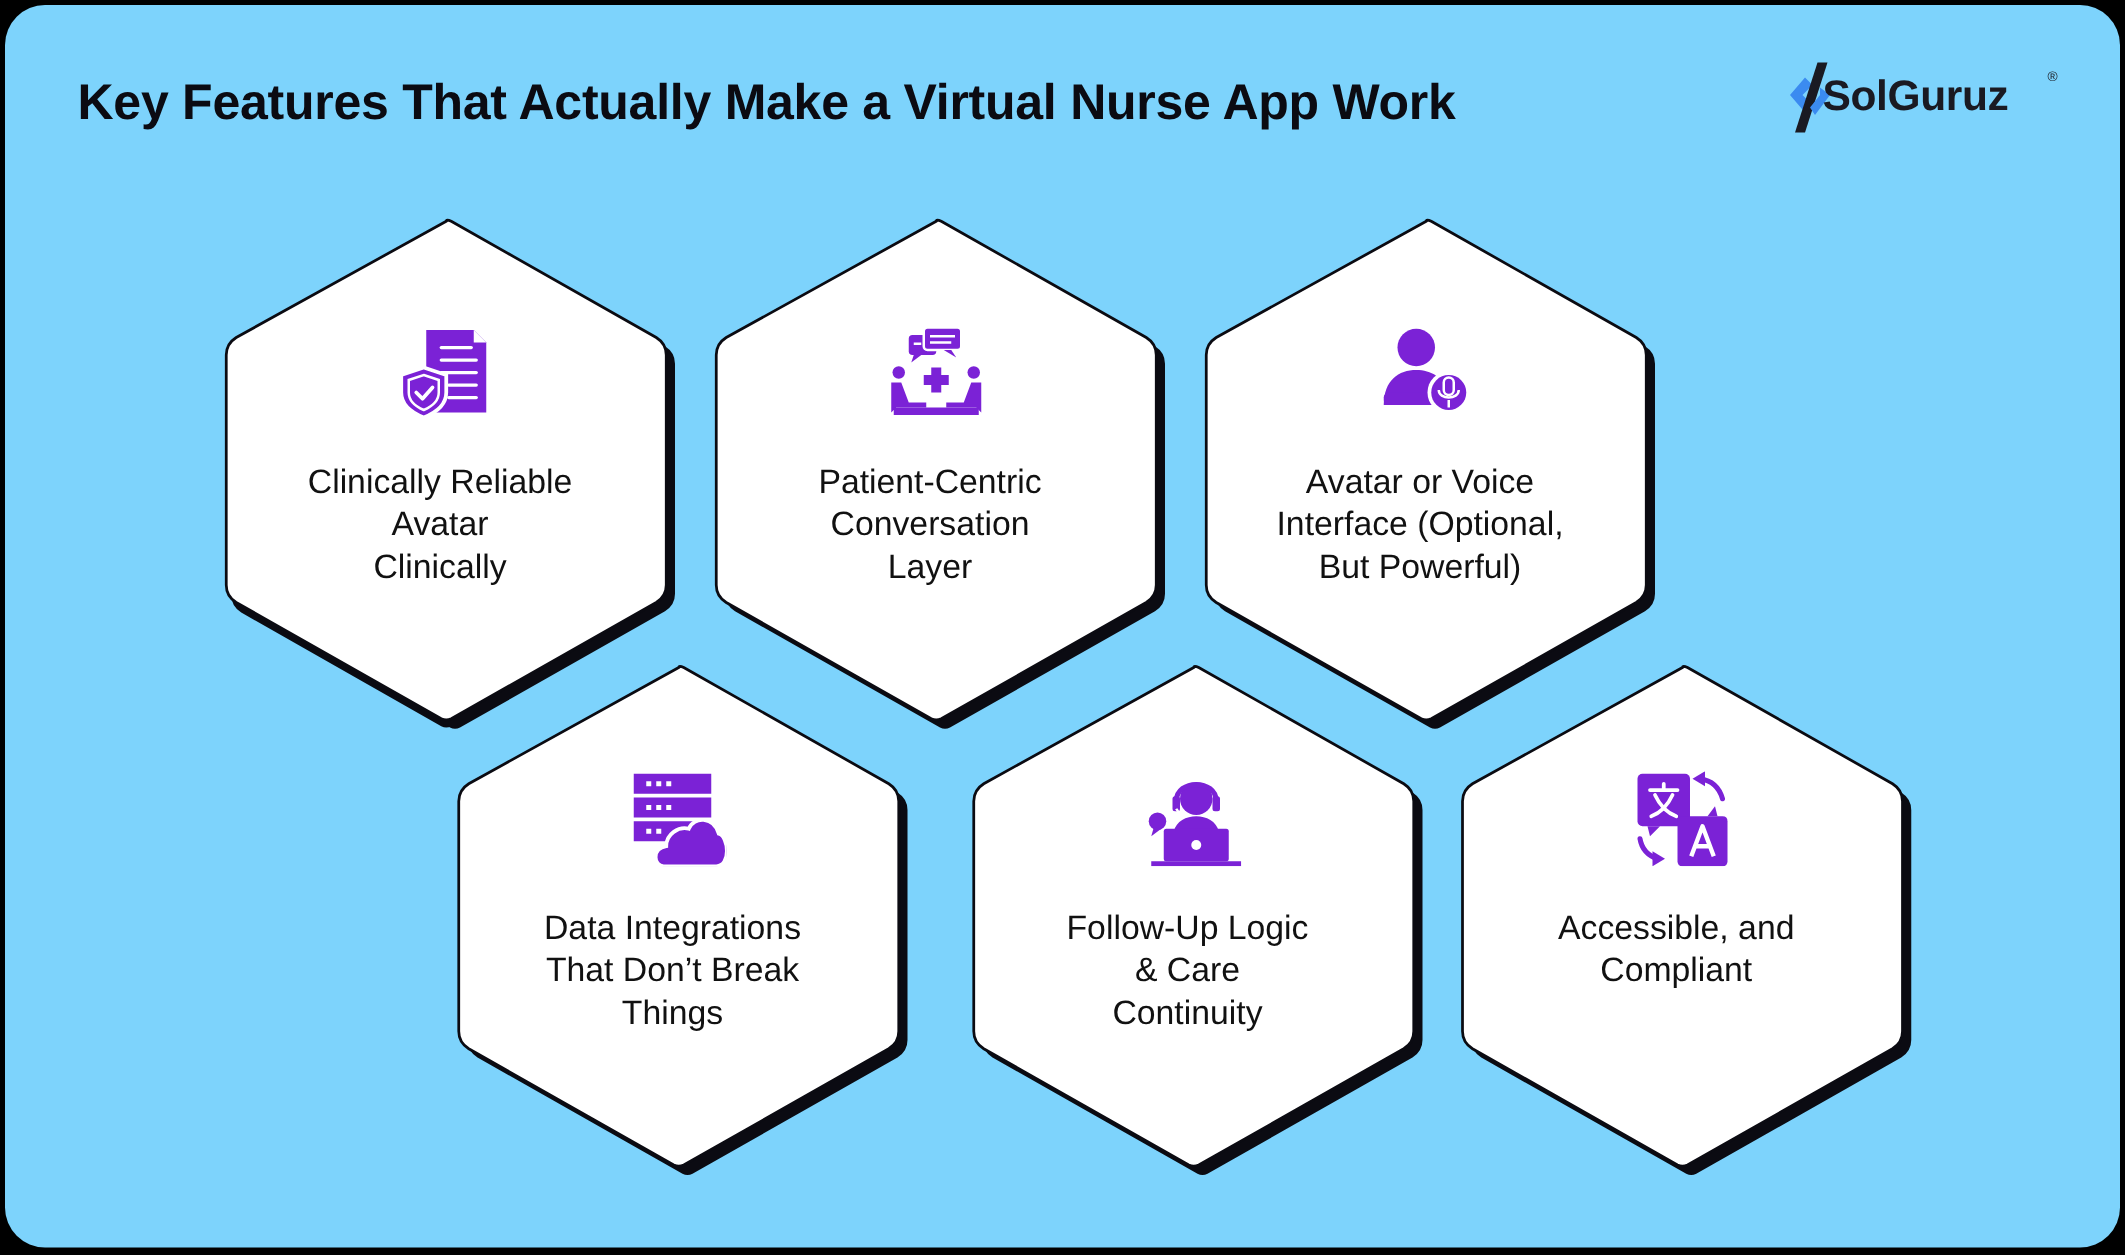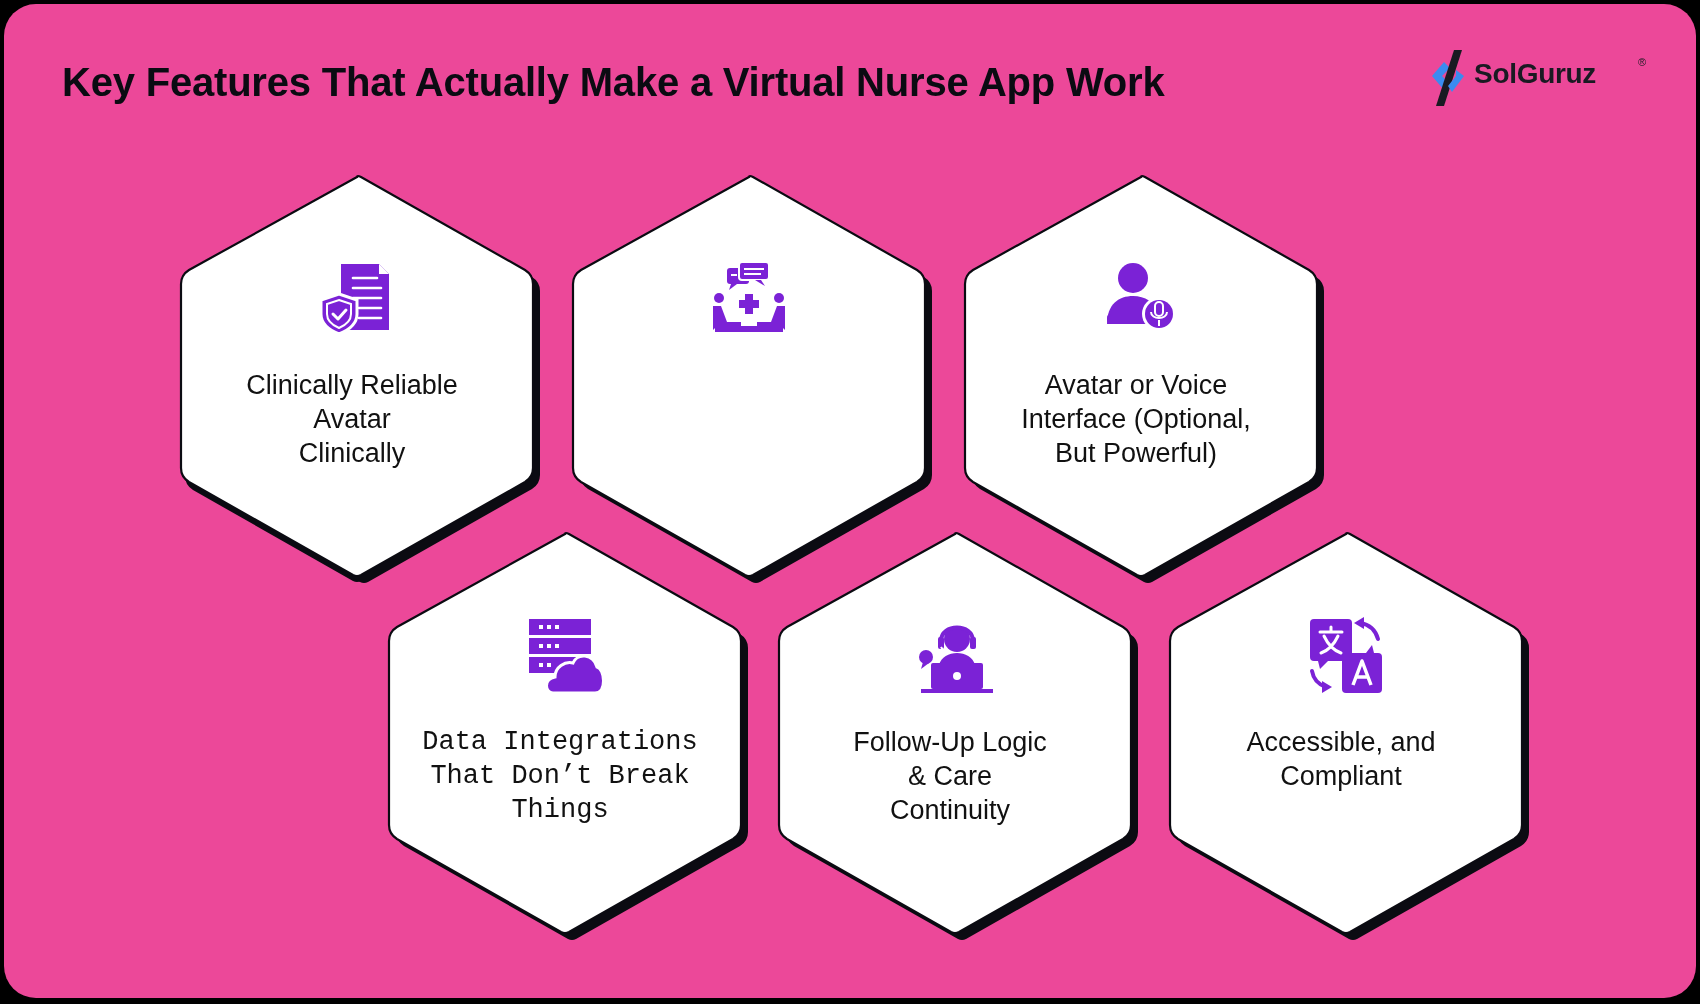--- a/index.html
+++ b/index.html
@@ -2,31 +2,31 @@
 <html><head>
 <meta charset="utf-8">
 <style>
   html, body { margin: 0; padding: 0; }
   body {
     width: 1700px; height: 1004px; background: #000; position: relative; overflow: hidden;
     font-family: "Liberation Sans", "DejaVu Sans", sans-serif;
   }
   .card {
     position: absolute; left: 4px; top: 4px; width: 1692px; height: 994px;
-    background: #ec4899; border-radius: 32px; overflow: hidden;
+    background: #7dd3fc; border-radius: 32px; overflow: hidden;
   }
   .title {
     position: absolute; left: 58px; top: 56px; margin: 0;
     font-size: 40px; font-weight: 700; color: #0B0B12; letter-spacing: -0.2px;
     white-space: nowrap;
   }
   .logo { position: absolute; left: 1426px; top: 44px; width: 230px; height: 62px; }
   .logo-mark { position: absolute; left: 0; top: 0; width: 42px; height: 60px; }
   .logo-text {
-    position: absolute; left: 44px; top: 10px; font-size: 28px; font-weight: 700;
+    position: absolute; left: 28px; top: 10px; font-size: 34px; font-weight: 700;
     color: #1A1A22; letter-spacing: -0.3px;
   }
   .logo-reg { position: absolute; left: 208px; top: 8px; font-size: 11px; color: #1A1A22; }
 
   .hex {
     position: absolute; width: 370px; height: 414px;
   }
   .hex svg.shape { position: absolute; left: 0; top: 0; width: 370px; height: 414px; overflow: visible; }
   .hex-icon {
     position: absolute; left: 50%; top: 88px; width: 76px; height: 76px; transform: translateX(-50%);
@@ -97,20 +97,25 @@
           <line x1="20" y1="15" x2="26" y2="15"></line>
         </g>
       <rect x="34" y="34" width="8" height="20" fill="#7B22D6"></rect>
       <rect x="28" y="40" width="20" height="8" fill="#7B22D6"></rect>
       <circle cx="8" cy="38" r="5" fill="#7B22D6"></circle>
       <circle cx="68" cy="38" r="5" fill="#7B22D6"></circle>
       <path d="M2 46 H10 L16 62 H30 V66 H6 L2 70 Z" fill="#7B22D6"></path>
       <path d="M74 46 H66 L60 62 H46 V66 H70 L74 70 Z" fill="#7B22D6"></path>
       <rect x="4" y="66" width="68" height="6" fill="#7B22D6"></rect>
     </svg>
+    <div class="hex-label">
+      <span>Patient-Centric</span>
+      <span>Conversation</span>
+      <span>Layer</span>
+    </div>
   </div>
 
   <div class="hex" style="left:952px; top:168px;">
     <svg class="shape" viewBox="0 0 370 414">
       <path d="M 185 5 L 17 98 Q 9 103 9 112 L 9 296 Q 9 305 17 310 L 181 403 Q 185 405 189 403 L 353 310 Q 361 305 361 296 L 361 112 Q 361 103 353 98 L 189 5 Q 185 3 185 5 Z" fill="#0B0B12" transform="translate(7,7)"></path>
       <path d="M 185 5 L 17 98 Q 9 103 9 112 L 9 296 Q 9 305 17 310 L 181 403 Q 185 405 189 403 L 353 310 Q 361 305 361 296 L 361 112 Q 361 103 353 98 L 189 5 Q 185 3 185 5 Z" fill="#FFFFFF" stroke="#0B0B12" stroke-width="2.2"></path>
     </svg>
     <svg class="hex-icon" viewBox="0 0 76 76">
       <circle cx="30" cy="18" r="15" fill="#7B22D6"></circle>
       <path d="M4 64 C4 44 16 36 30 36 C42 36 52 42 55 54 L44 64 Z" fill="#7B22D6"></path>
@@ -121,21 +126,21 @@
       <path d="M48 52 C48 60 64 60 64 52" fill="none" stroke="#FFFFFF" stroke-width="2"></path>
       <line x1="56" y1="60" x2="56" y2="66" stroke="#FFFFFF" stroke-width="2"></line>
     </svg>
     <div class="hex-label">
       <span>Avatar or Voice</span>
       <span>Interface (Optional,</span>
       <span>But Powerful)</span>
     </div>
   </div>
 
-  <div class="hex" style="left:376px; top:525px;font-family:Liberation Mono, monospace;">
+  <div class="hex" style="left:354px; top:525px;">
     <svg class="shape" viewBox="0 0 370 414">
       <path d="M 185 5 L 17 98 Q 9 103 9 112 L 9 296 Q 9 305 17 310 L 181 403 Q 185 405 189 403 L 353 310 Q 361 305 361 296 L 361 112 Q 361 103 353 98 L 189 5 Q 185 3 185 5 Z" fill="#0B0B12" transform="translate(7,7)"></path>
       <path d="M 185 5 L 17 98 Q 9 103 9 112 L 9 296 Q 9 305 17 310 L 181 403 Q 185 405 189 403 L 353 310 Q 361 305 361 296 L 361 112 Q 361 103 353 98 L 189 5 Q 185 3 185 5 Z" fill="#FFFFFF" stroke="#0B0B12" stroke-width="2.2"></path>
     </svg>
     <svg class="hex-icon" viewBox="0 0 76 76">
       <rect x="2" y="2" width="62" height="16" fill="#7B22D6"></rect>
       <rect x="2" y="21" width="62" height="16" fill="#7B22D6"></rect>
       <rect x="2" y="40" width="62" height="16" fill="#7B22D6"></rect>
       <g fill="#FFFFFF">
         <rect x="12" y="8" width="4" height="4"></rect>

